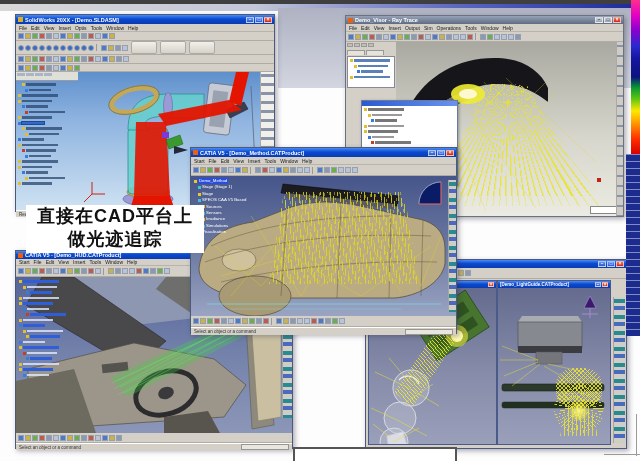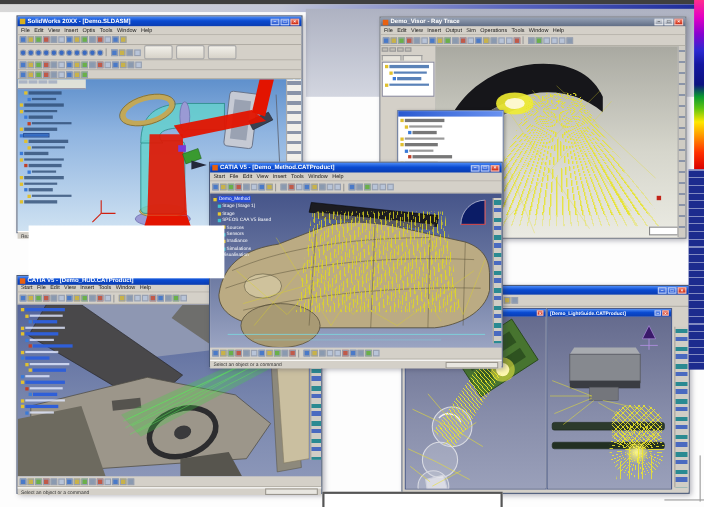--- a/index.html
+++ b/index.html
@@ -982,20 +982,22 @@
         <span class="tbi"></span>
         <span class="tbi"></span>
     </div>
     <div class="status" style="height:7px;">
       <span>Select an object or a command</span>
       <span class="sunken"></span>
     </div>
   </div>
 
   <div class="abs caption">
+    <div>直接在CAD平台上</div>
+    <div>做光迹追踪</div>
   </div>
 
   <div class="abs part-box"></div>
   <div class="abs cl-v"></div>
   <div class="abs cl-h"></div>
   <div class="abs rainbow"></div>
   <div class="abs navy-strip"></div>
 
 </div>
 

